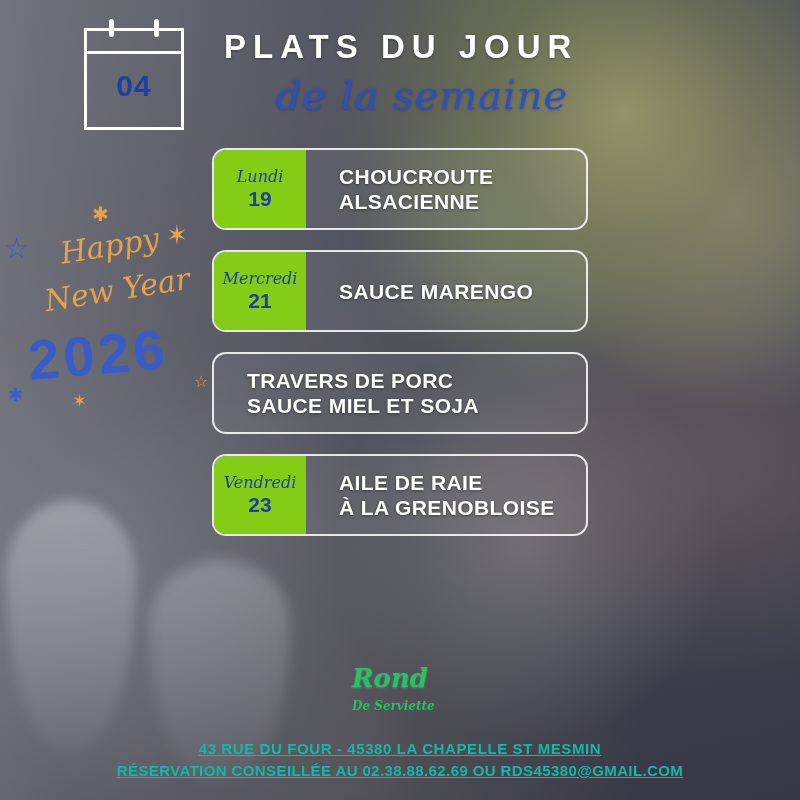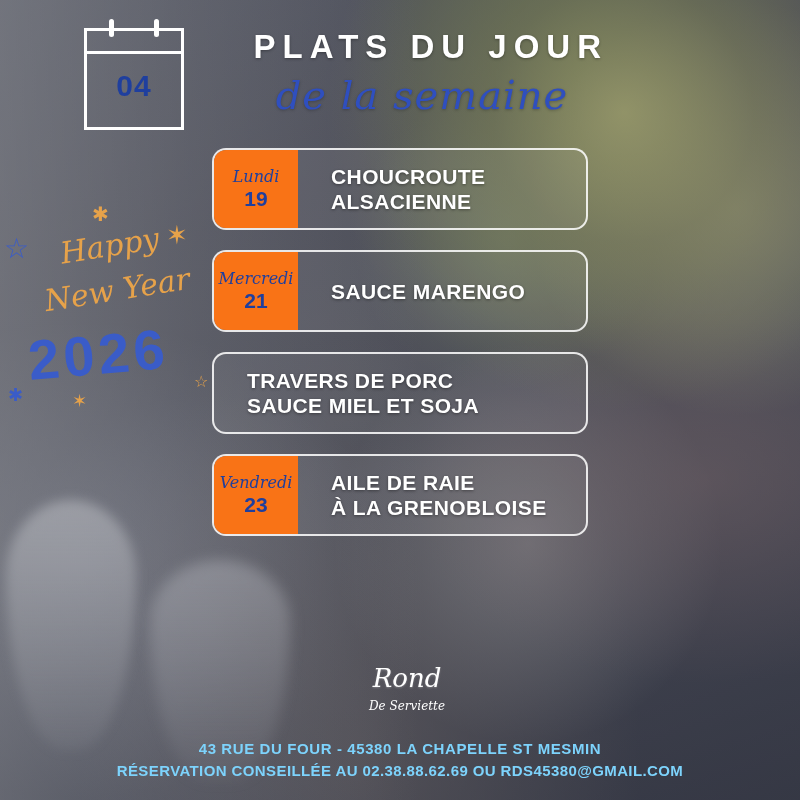--- a/index.html
+++ b/index.html
@@ -71,21 +71,21 @@
     position:absolute;top:-12px;width:5px;height:18px;background:#ffffff;border-radius:3px;
   }
   .calendar .ring.l{left:22px;}
   .calendar .ring.r{right:22px;}
   .calendar .num{
     position:absolute;left:0;right:0;top:38px;text-align:center;
     color:#1f3f9e;font-size:30px;font-weight:700;letter-spacing:1px;
   }
 
   .title{
-    position:absolute;left:236px;top:28px;width:372px;text-align:right;
+    position:absolute;left:224px;top:28px;width:372px;text-align:left;
     color:#ffffff;font-size:33px;font-weight:700;letter-spacing:7px;
     text-shadow:0 1px 3px rgba(0,0,0,0.35);
   }
   .subtitle{
     position:absolute;left:236px;top:72px;width:372px;text-align:center;
     color:#2f4fbf;font-size:40px;letter-spacing:1px;
     font-family:"DejaVu Serif", serif;font-style:italic;font-weight:400;
     text-shadow:0 1px 3px rgba(0,0,0,0.25);
   }
 
@@ -116,54 +116,54 @@
   .cards{position:absolute;left:212px;top:148px;width:376px;}
   .card{
     position:relative;
     height:78px;margin-bottom:20px;
     border:2px solid rgba(255,255,255,0.85);
     border-radius:14px;
     background:rgba(255,255,255,0.06);
     display:flex;align-items:center;
   }
   .card .daybox{
-    width:84px;height:100%;
-    background:#f97316;
+    width:92px;height:100%;
+    background:#84cc16;
     border-radius:12px 0 0 12px;
     display:flex;flex-direction:column;align-items:center;justify-content:center;
     color:#1f3f9e;
   }
   .card .daybox .dname{
     font-family:"DejaVu Serif", serif;font-style:italic;font-size:16px;line-height:20px;
   }
   .card .daybox .dnum{
     font-size:21px;font-weight:700;line-height:24px;
   }
   .card .dish{
     flex:1;padding-left:33px;padding-right:10px;
     color:#ffffff;font-size:21px;font-weight:700;letter-spacing:0.4px;
     line-height:25px;text-shadow:0 1px 3px rgba(0,0,0,0.4);
   }
   .card .dish .l2{display:block;}
 
   
   .logo{
-    position:absolute;left:352px;top:664px;width:110px;text-align:center;color:#ffffff;
+    position:absolute;left:352px;top:664px;width:110px;text-align:left;color:#22c55e;font-weight:bold;
   }
   .logo .mark{
     font-family:"DejaVu Serif", serif;font-style:italic;font-size:26px;line-height:28px;
     text-shadow:0 1px 2px rgba(255,255,255,0.25);
   }
   .logo .mark2{
     font-family:"DejaVu Serif", serif;font-style:italic;font-size:12px;line-height:28px;
   }
 
   
   .footer{
-    position:absolute;left:0;right:0;bottom:18px;text-align:center;color:#7dd3fc;
+    position:absolute;left:0;right:0;bottom:18px;text-align:center;color:#14b8a6;text-decoration:underline;
   }
   .footer .f1{font-size:15px;font-weight:700;letter-spacing:0.6px;line-height:22px;}
   .footer .f2{font-size:15px;font-weight:700;letter-spacing:0.4px;line-height:22px;}
 </style>
 </head>
 <body>
 
 <div class="poster">
   <div class="photo"></div>
   <div class="tint"></div>

